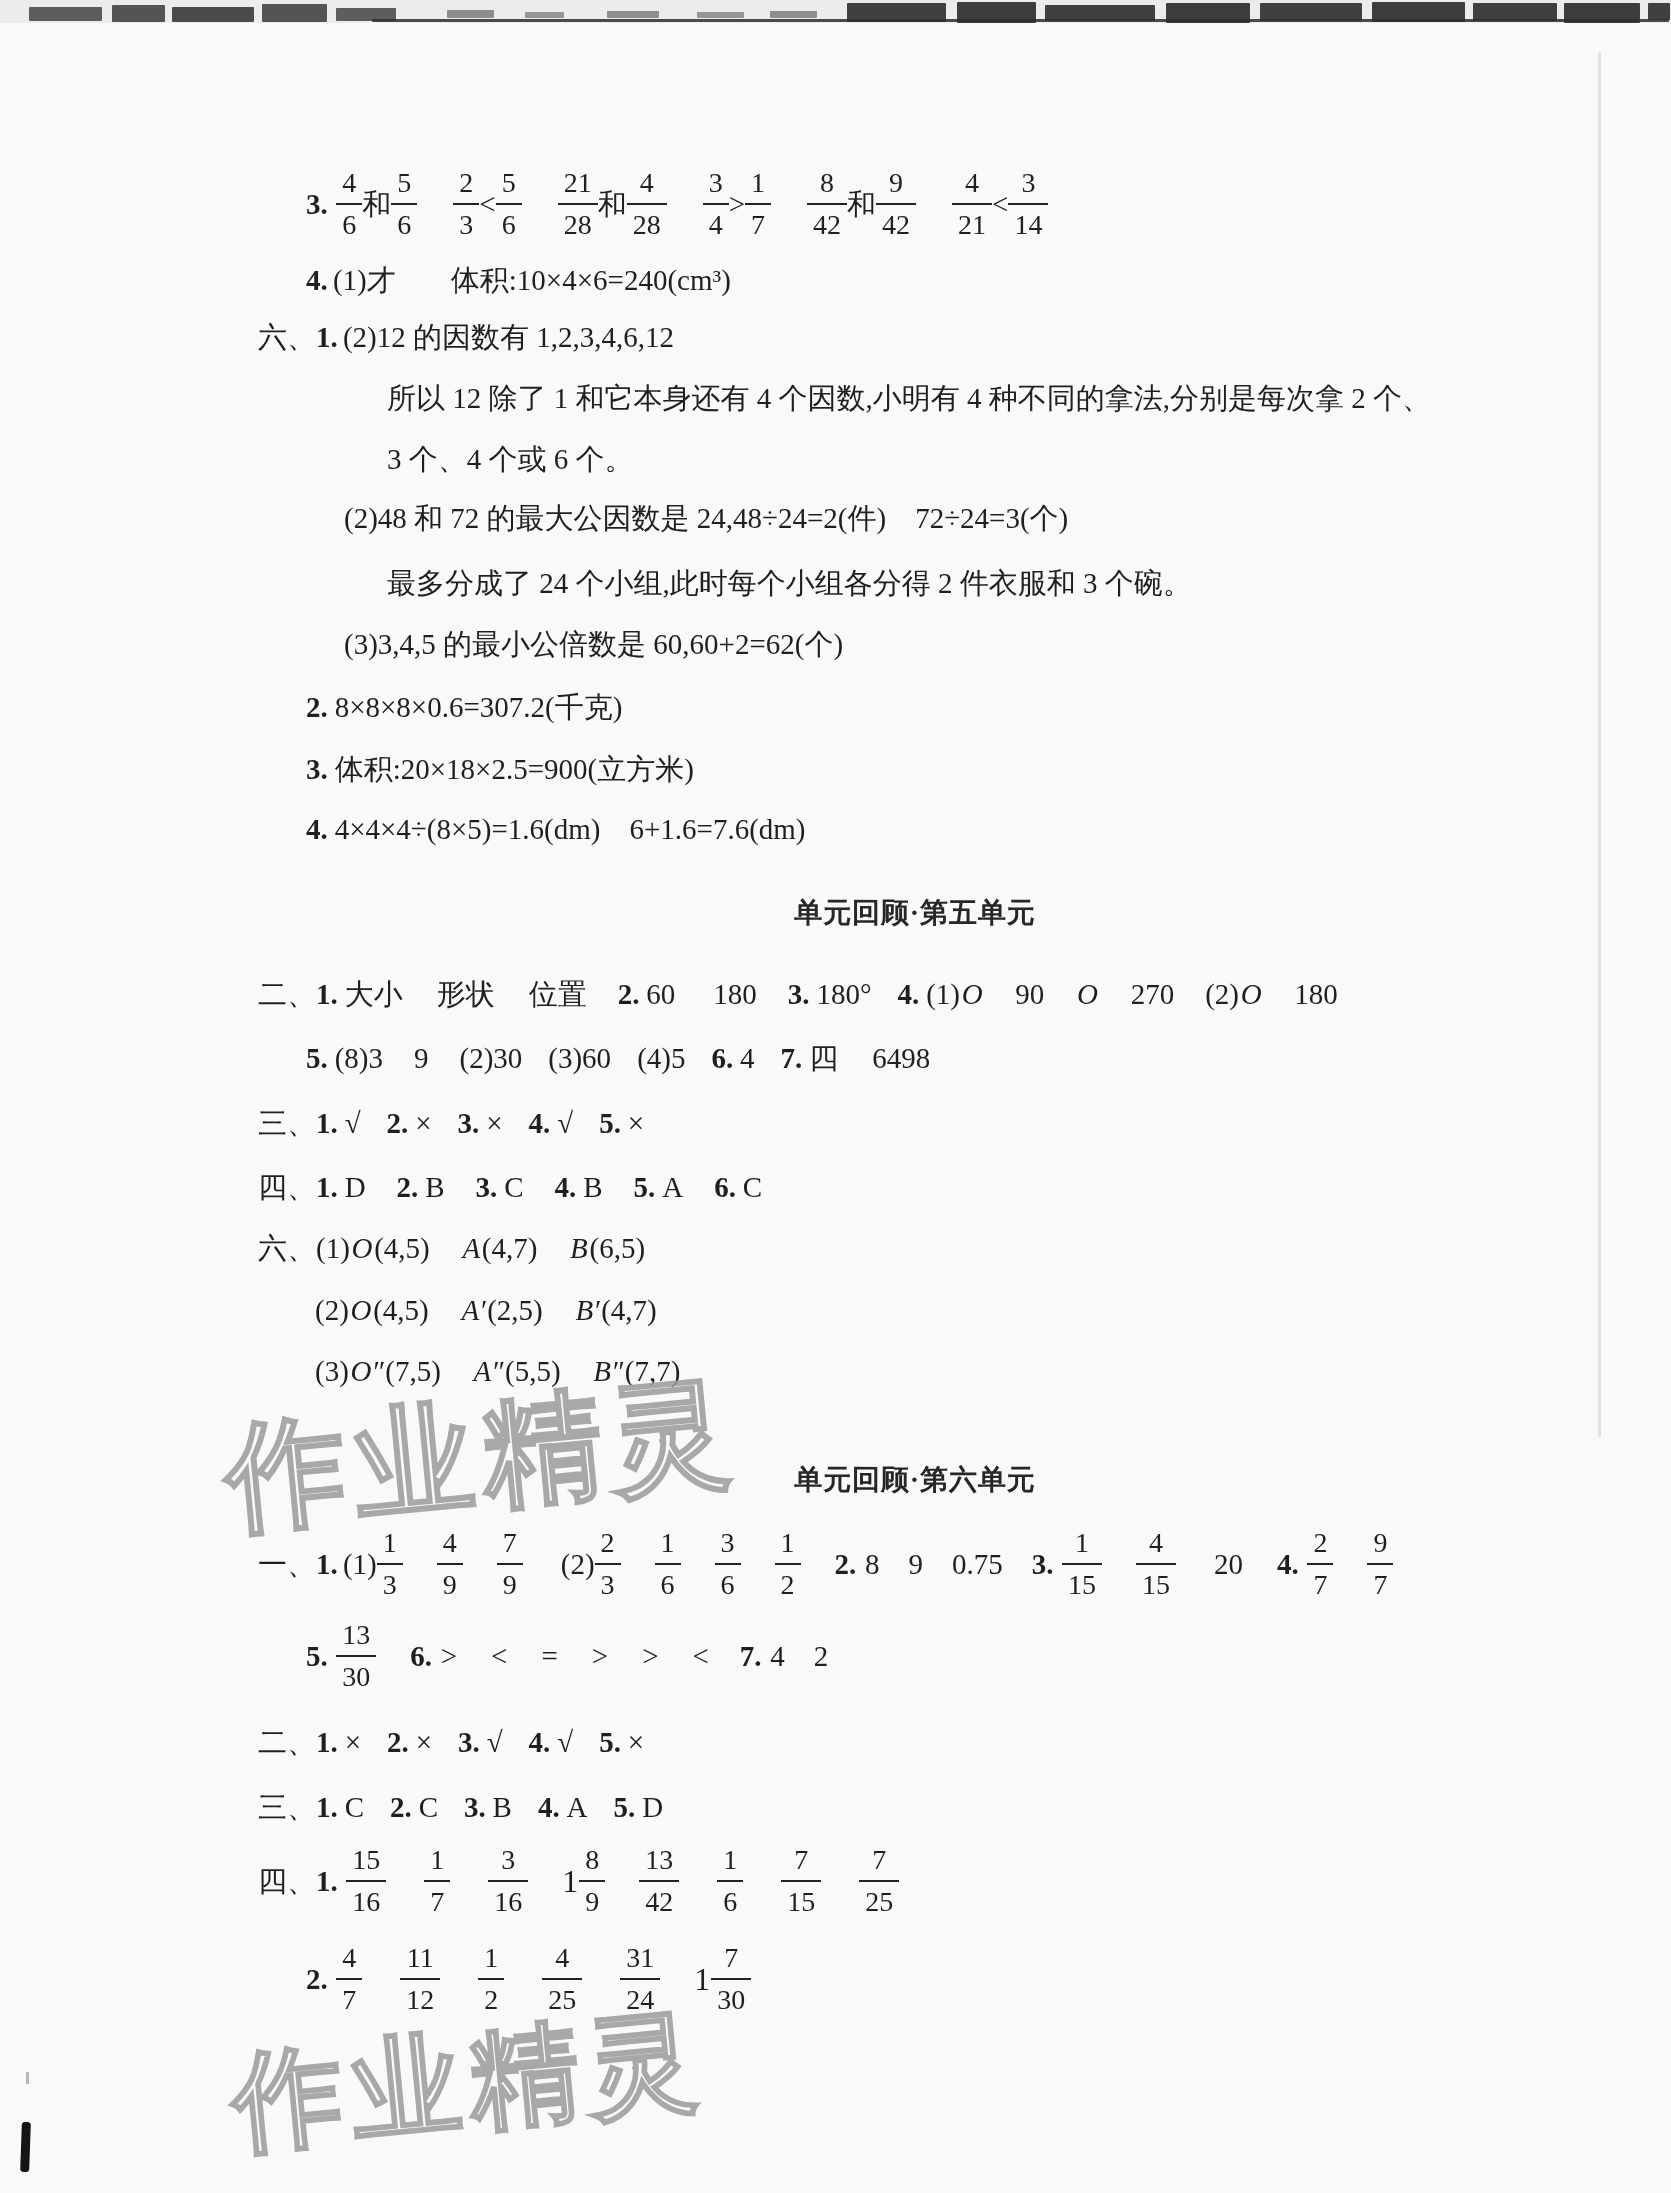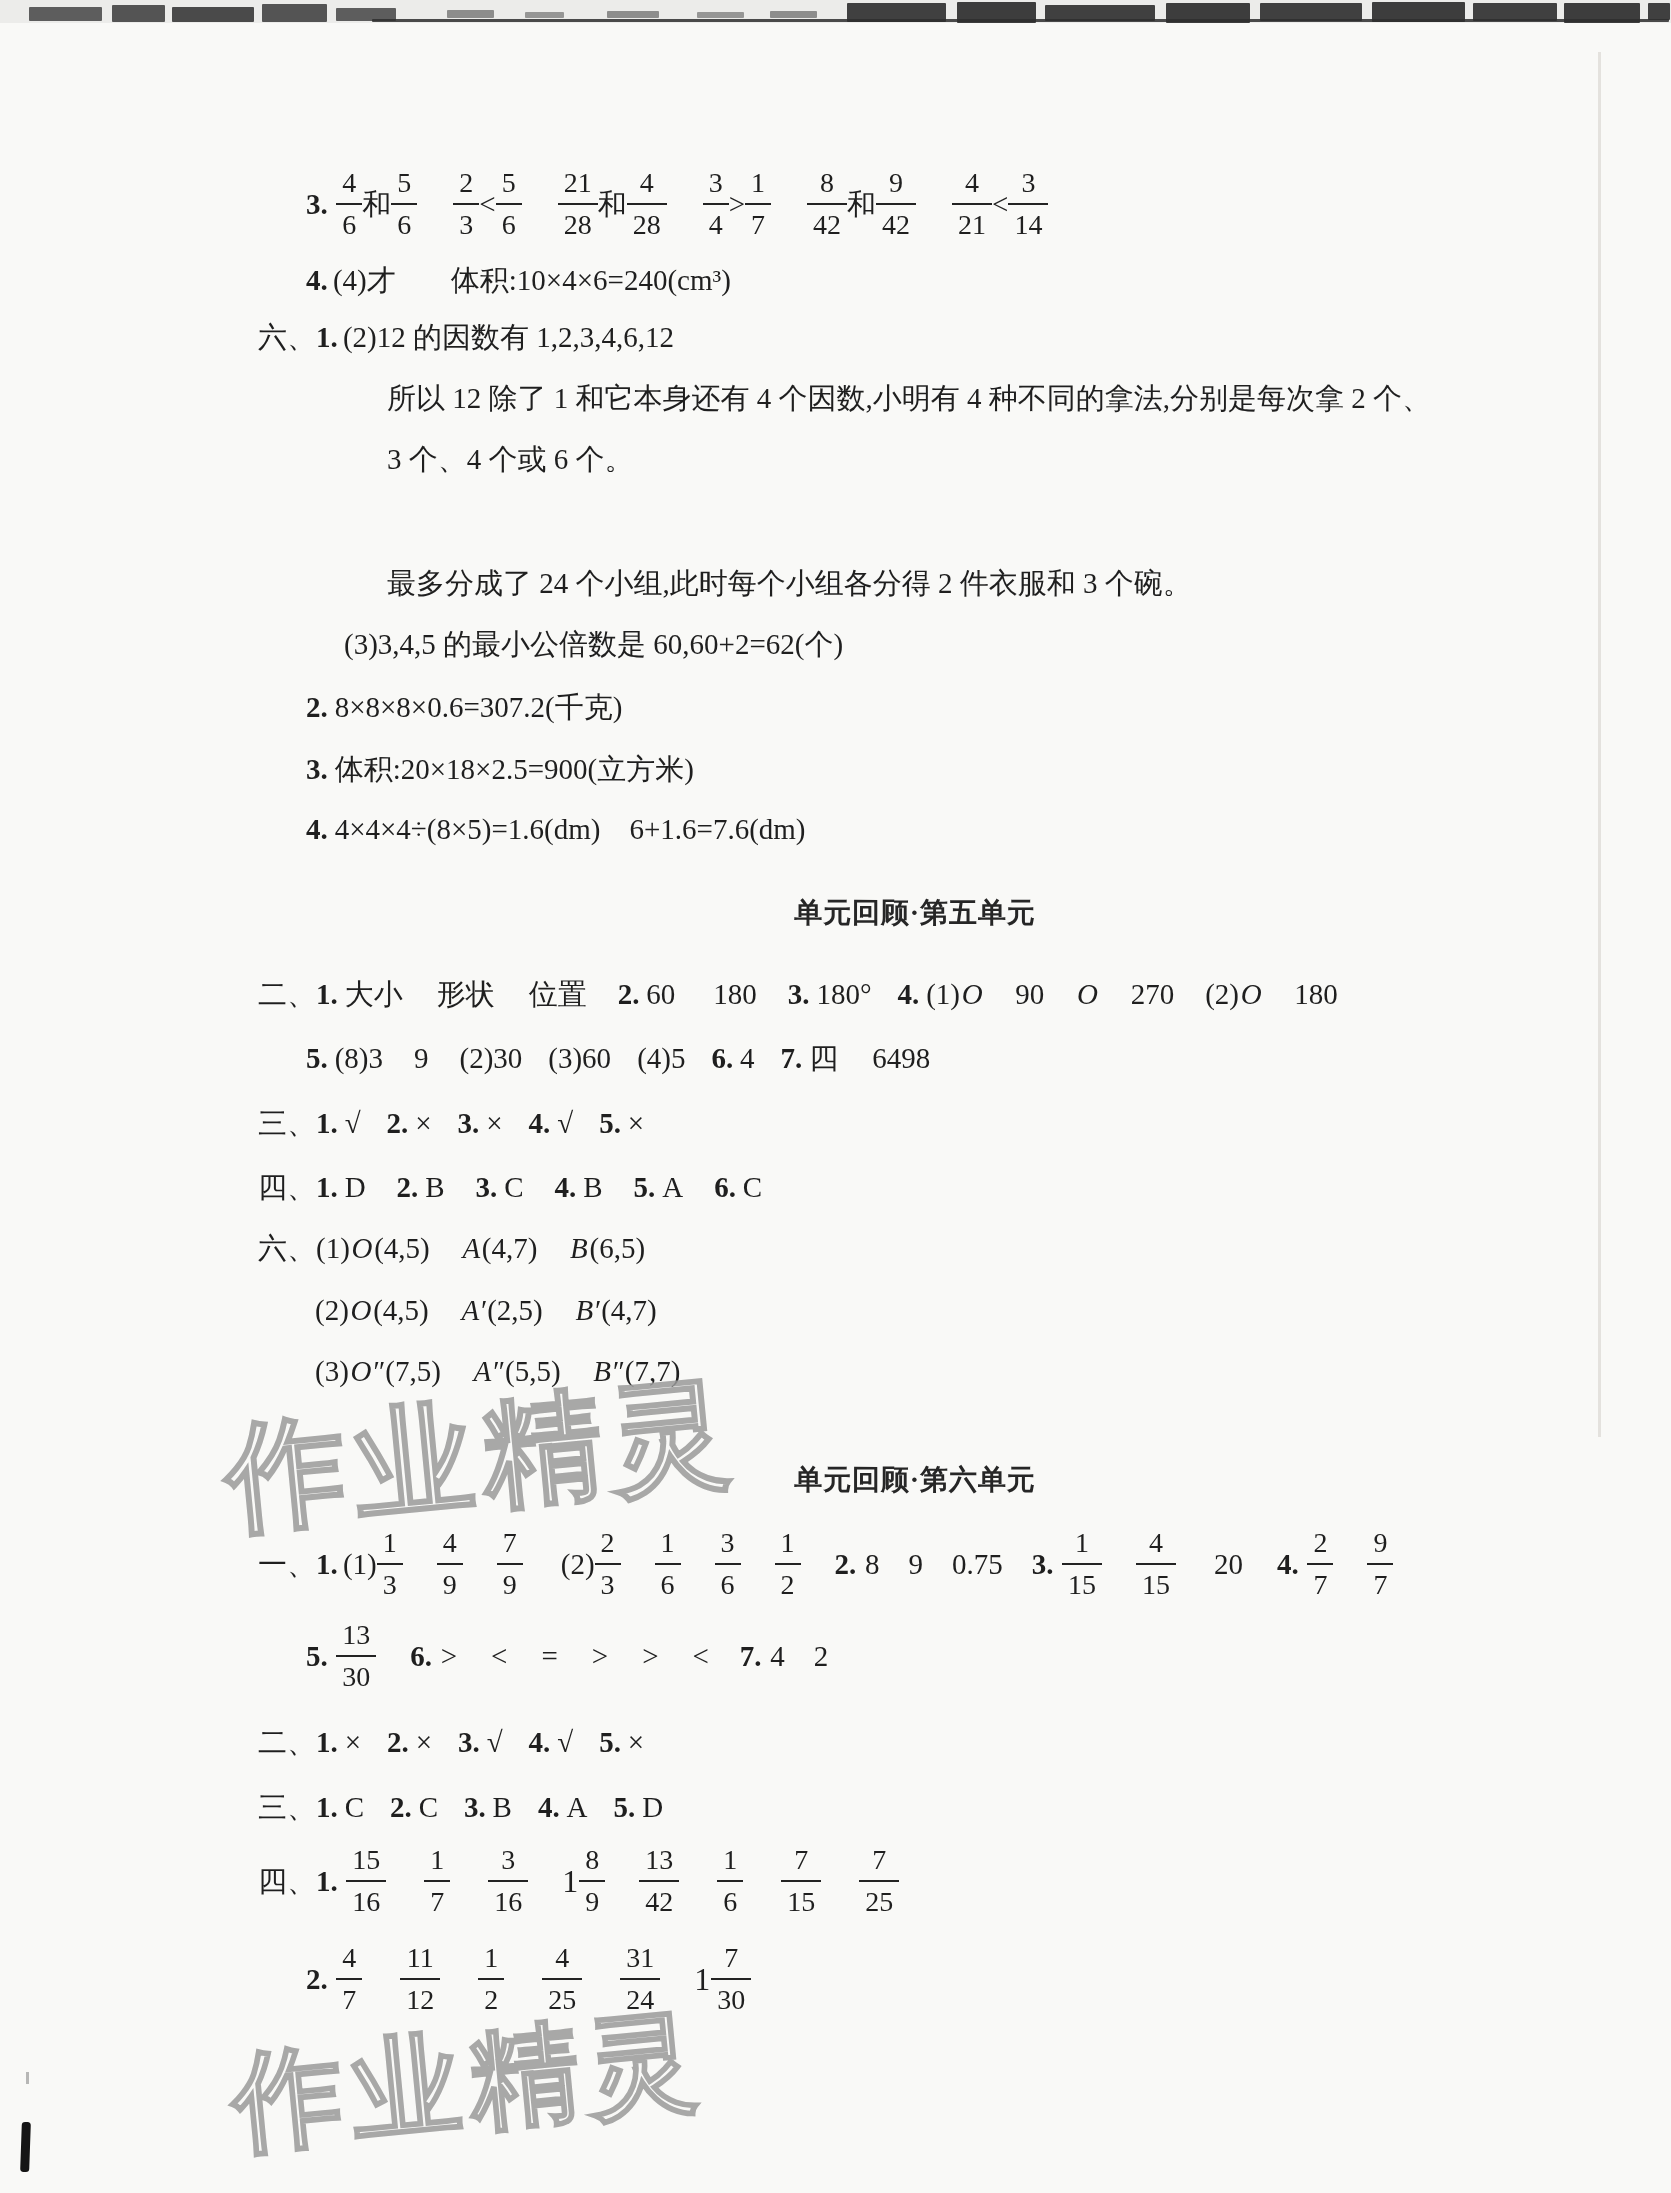--- a/index.html
+++ b/index.html
@@ -133,36 +133,41 @@
         </span>
         <span class="tk-t">&lt;</span>
         <span class="frac">
           <span class="fn">3</span>
           <span class="fd">14</span>
         </span>
       </div>
       <div class="line" style="left: 306px; top: 280px;">
         <span class="tk-b">4.</span>
         <span class="gap" style="width: 5.2px;"></span>
-        <span class="tk-t">(4)才</span>
+        <span class="tk-t">(1)才</span>
         <span class="gap" style="width: 26px;"></span>
         <span class="gap" style="width: 29px;"></span>
         <span class="tk-t">体积:10×4×6=240(cm³)</span>
       </div>
       <div class="line" style="left: 258px; top: 337px;">
         <span class="tk-t">六、</span>
         <span class="tk-b">1.</span>
         <span class="gap" style="width: 5.2px;"></span>
         <span class="tk-t">(2)12 的因数有 1,2,3,4,6,12</span>
       </div>
       <div class="line" style="left: 387px; top: 398px;">
         <span class="tk-t">所以 12 除了 1 和它本身还有 4 个因数,小明有 4 种不同的拿法,分别是每次拿 2 个、</span>
       </div>
       <div class="line" style="left: 387px; top: 459px;">
         <span class="tk-t">3 个、4 个或 6 个。</span>
+      </div>
+      <div class="line" style="left: 344px; top: 518px;">
+        <span class="tk-t">(2)48 和 72 的最大公因数是 24,48÷24=2(件)</span>
+        <span class="gap" style="width: 29px;"></span>
+        <span class="tk-t">72÷24=3(个)</span>
       </div>
       <div class="line" style="left: 387px; top: 583px;">
         <span class="tk-t">最多分成了 24 个小组,此时每个小组各分得 2 件衣服和 3 个碗。</span>
       </div>
       <div class="line" style="left: 344px; top: 644px;">
         <span class="tk-t">(3)3,4,5 的最小公倍数是 60,60+2=62(个)</span>
       </div>
       <div class="line" style="left: 306px; top: 707px;">
         <span class="tk-b">2.</span>
         <span class="gap" style="width: 6.9px;"></span>

